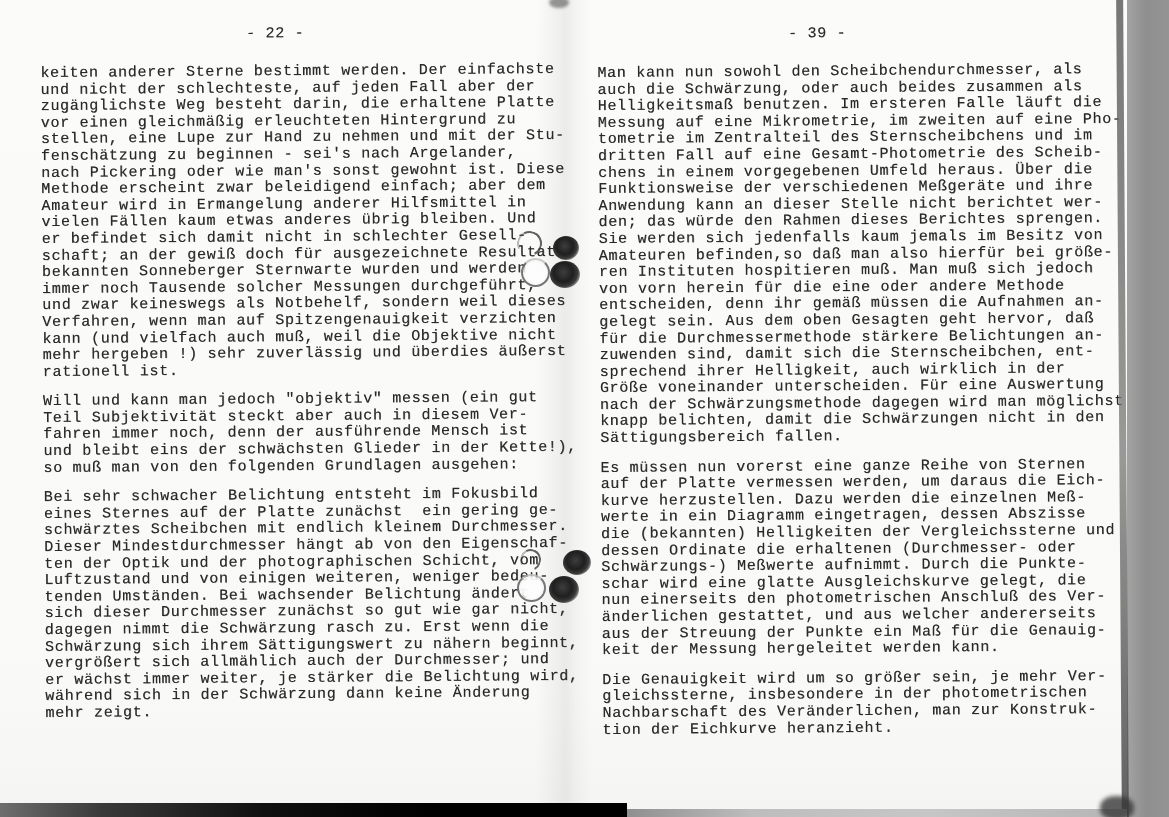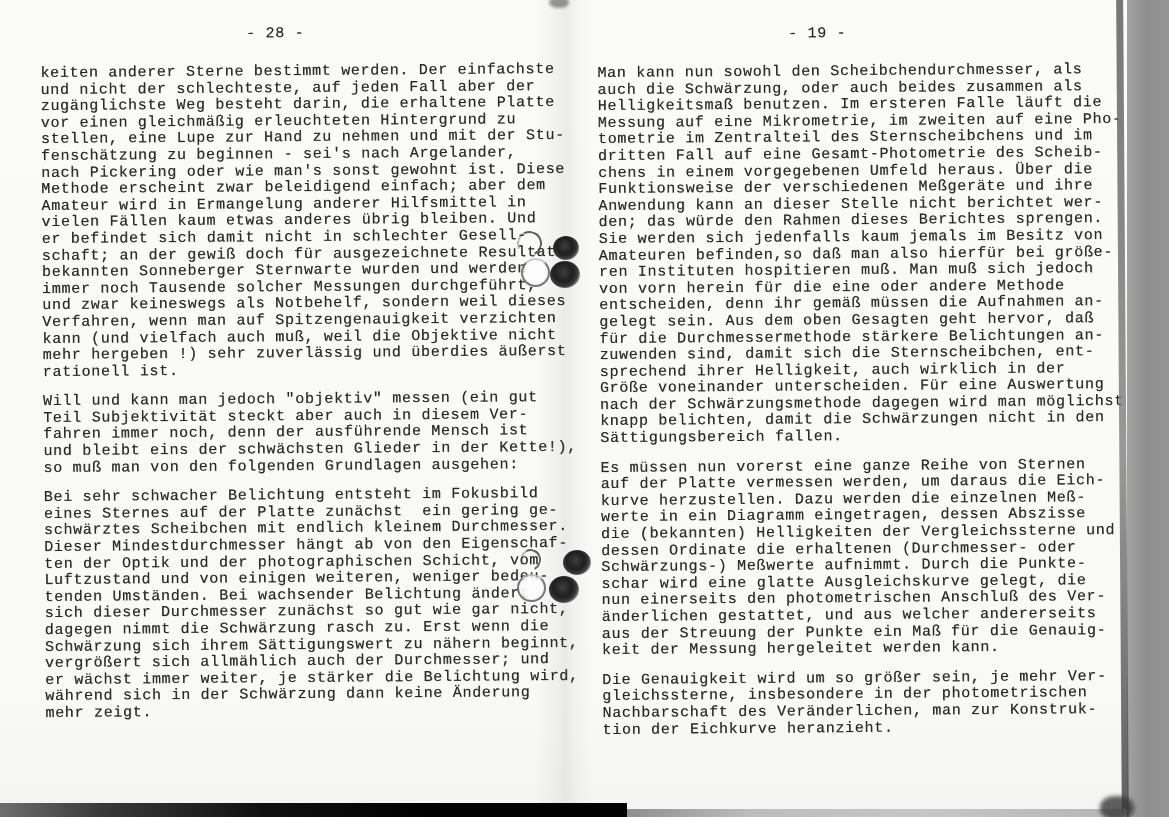--- a/index.html
+++ b/index.html
@@ -116,21 +116,21 @@
   }
 </style>
 </head>
 <body>
 
 <div class="scan">
 
   <div class="gutter-shadow"></div>
 
   <div class="page-content page-left-content">
-    <div class="page-num">- 28 -</div>
+    <div class="page-num">- 22 -</div>
     <div class="text-block">
       <div class="para">keiten anderer Sterne bestimmt werden. Der einfachste
 und nicht der schlechteste, auf jeden Fall aber der
 zugänglichste Weg besteht darin, die erhaltene Platte
 vor einen gleichmäßig erleuchteten Hintergrund zu
 stellen, eine Lupe zur Hand zu nehmen und mit der Stu-
 fenschätzung zu beginnen - sei's nach Argelander,
 nach Pickering oder wie man's sonst gewohnt ist. Diese
 Methode erscheint zwar beleidigend einfach; aber dem
 Amateur wird in Ermangelung anderer Hilfsmittel in
@@ -160,21 +160,21 @@
 dagegen nimmt die Schwärzung rasch zu. Erst wenn die
 Schwärzung sich ihrem Sättigungswert zu nähern beginnt,
 vergrößert sich allmählich auch der Durchmesser; und
 er wächst immer weiter, je stärker die Belichtung wird,
 während sich in der Schwärzung dann keine Änderung
 mehr zeigt.</div>
     </div>
   </div>
 
   <div class="page-content page-right-content">
-    <div class="page-num">- 19 -</div>
+    <div class="page-num">- 39 -</div>
     <div class="text-block">
       <div class="para">Man kann nun sowohl den Scheibchendurchmesser, als
 auch die Schwärzung, oder auch beides zusammen als
 Helligkeitsmaß benutzen. Im ersteren Falle läuft die
 Messung auf eine Mikrometrie, im zweiten auf eine Pho-
 tometrie im Zentralteil des Sternscheibchens und im
 dritten Fall auf eine Gesamt-Photometrie des Scheib-
 chens in einem vorgegebenen Umfeld heraus. Über die
 Funktionsweise der verschiedenen Meßgeräte und ihre
 Anwendung kann an dieser Stelle nicht berichtet wer-

